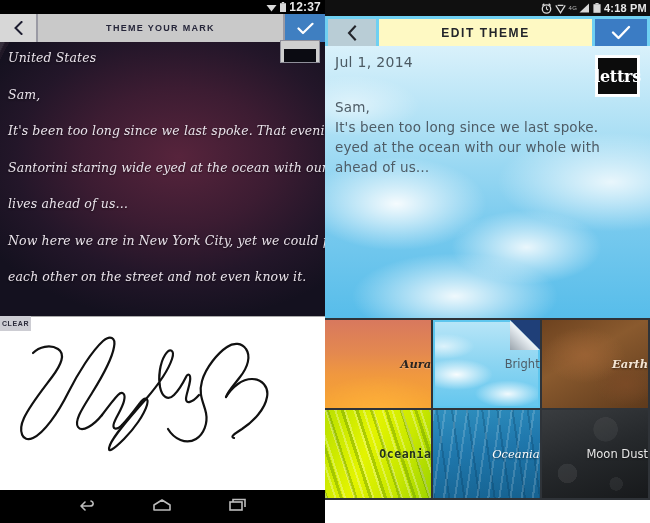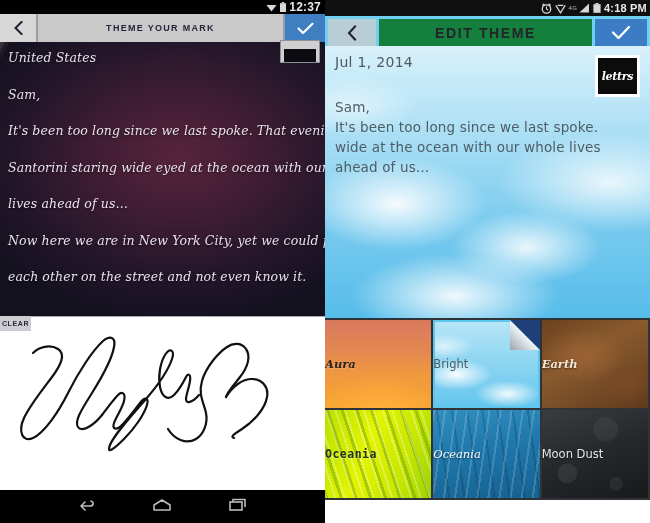--- a/index.html
+++ b/index.html
@@ -95,22 +95,22 @@
   .rbar {
     position:absolute; top:16px; left:0; width:100%; height:30px;
     background:#6fd0f2; display:flex; align-items:stretch; padding:3px 3px 0 3px;
   }
   .rbar .backbtn {
     width:48px; background:#b9cdd6; display:flex; align-items:center;
     justify-content:center; color:#23252b; font-size:17px; font-weight:bold;
     margin-right:3px;
   }
   .rbar .rtitle {
-    flex:1; background:#15803d; display:flex; align-items:center;
-    justify-content:center; color:#23252b; font-size:14px;
+    flex:1; background:#fef9c3; display:flex; align-items:center;
+    justify-content:center; color:#23252b; font-size:12px;
     letter-spacing:1.6px; font-weight:bold; margin-right:3px;
   }
   .rbar .okbtn {
     width:52px; background:#3b7cc4; display:flex; align-items:center;
     justify-content:center; color:#ffffff;
   }
 
   .letter-sky {
     position:absolute; top:46px; left:0; width:325px; height:272px;
     background:
@@ -134,34 +134,34 @@
   .stamp-right {
     position:absolute; top:10px; right:11px; width:43px; height:40px;
     background:#ffffff; padding:2px;
     box-shadow:0 0 0 1px rgba(255,255,255,.9);
   }
   .stamp-right .inner {
     width:100%; height:100%; background:#0c0c0c;
     display:flex; align-items:center; justify-content:center;
   }
   .stamp-right .inner span {
-    font-family:"DejaVu Serif", serif; font-style:italic; font-weight:bold;
-    color:#ffffff; font-size:11px; letter-spacing:-.3px;
+    font-family:"DejaVu Serif", serif; font-weight:bold;
+    color:#ffffff; font-size:16px; letter-spacing:-.3px;
   }
 
   .theme-grid {
     position:absolute; top:318px; left:0; width:325px; height:182px;
     background:#2f3338; display:grid;
     grid-template-columns:repeat(3,1fr); grid-template-rows:repeat(2,1fr);
     gap:2px; padding:2px 2px 2px 0;
   }
   .tile { position:relative; overflow:hidden; }
   .tile .tname {
     position:absolute; top:50%; left:0; width:100%;
-    transform:translateY(-50%); text-align:left;
+    transform:translateY(-50%); text-align:right;
     font-size:11.5px; color:#ffffff; text-shadow:0 1px 2px rgba(0,0,0,.55);
   }
   .tile.selected { outline:2px solid #5ec6ee; outline-offset:-2px; }
   .fold {
     position:absolute; top:0; right:0; width:0; height:0;
     border-left:30px solid transparent; border-top:30px solid #1f3f78;
   }
   .fold2 {
     position:absolute; top:0; right:0; width:30px; height:30px;
     background:linear-gradient(45deg, #9aa4ad 0%, #e8eef2 45%, #ffffff 100%);
@@ -352,21 +352,21 @@
       <svg width="20" height="15" viewBox="0 0 20 15">
           <path d="M2 7.5 L7.5 13 L18 2" stroke="#ffffff" stroke-width="2.4" fill="none" stroke-linecap="round" stroke-linejoin="round"></path>
         </svg>
     </div>
   </div>
 
   <div class="letter-sky">
     <div class="rdate">Jul 1, 2014</div>
     <div class="rln">Sam,</div>
     <div class="rln">It's been too long since we last spoke.</div>
-    <div class="rln">wide at the ocean with our whole lives</div>
+    <div class="rln">eyed at the ocean with our whole with</div>
     <div class="rln">ahead of us…</div>
 
     <div class="stamp-right">
       <div class="inner">
           <span>lettrs</span>
         </div>
     </div>
   </div>
 
   <div class="theme-grid">

